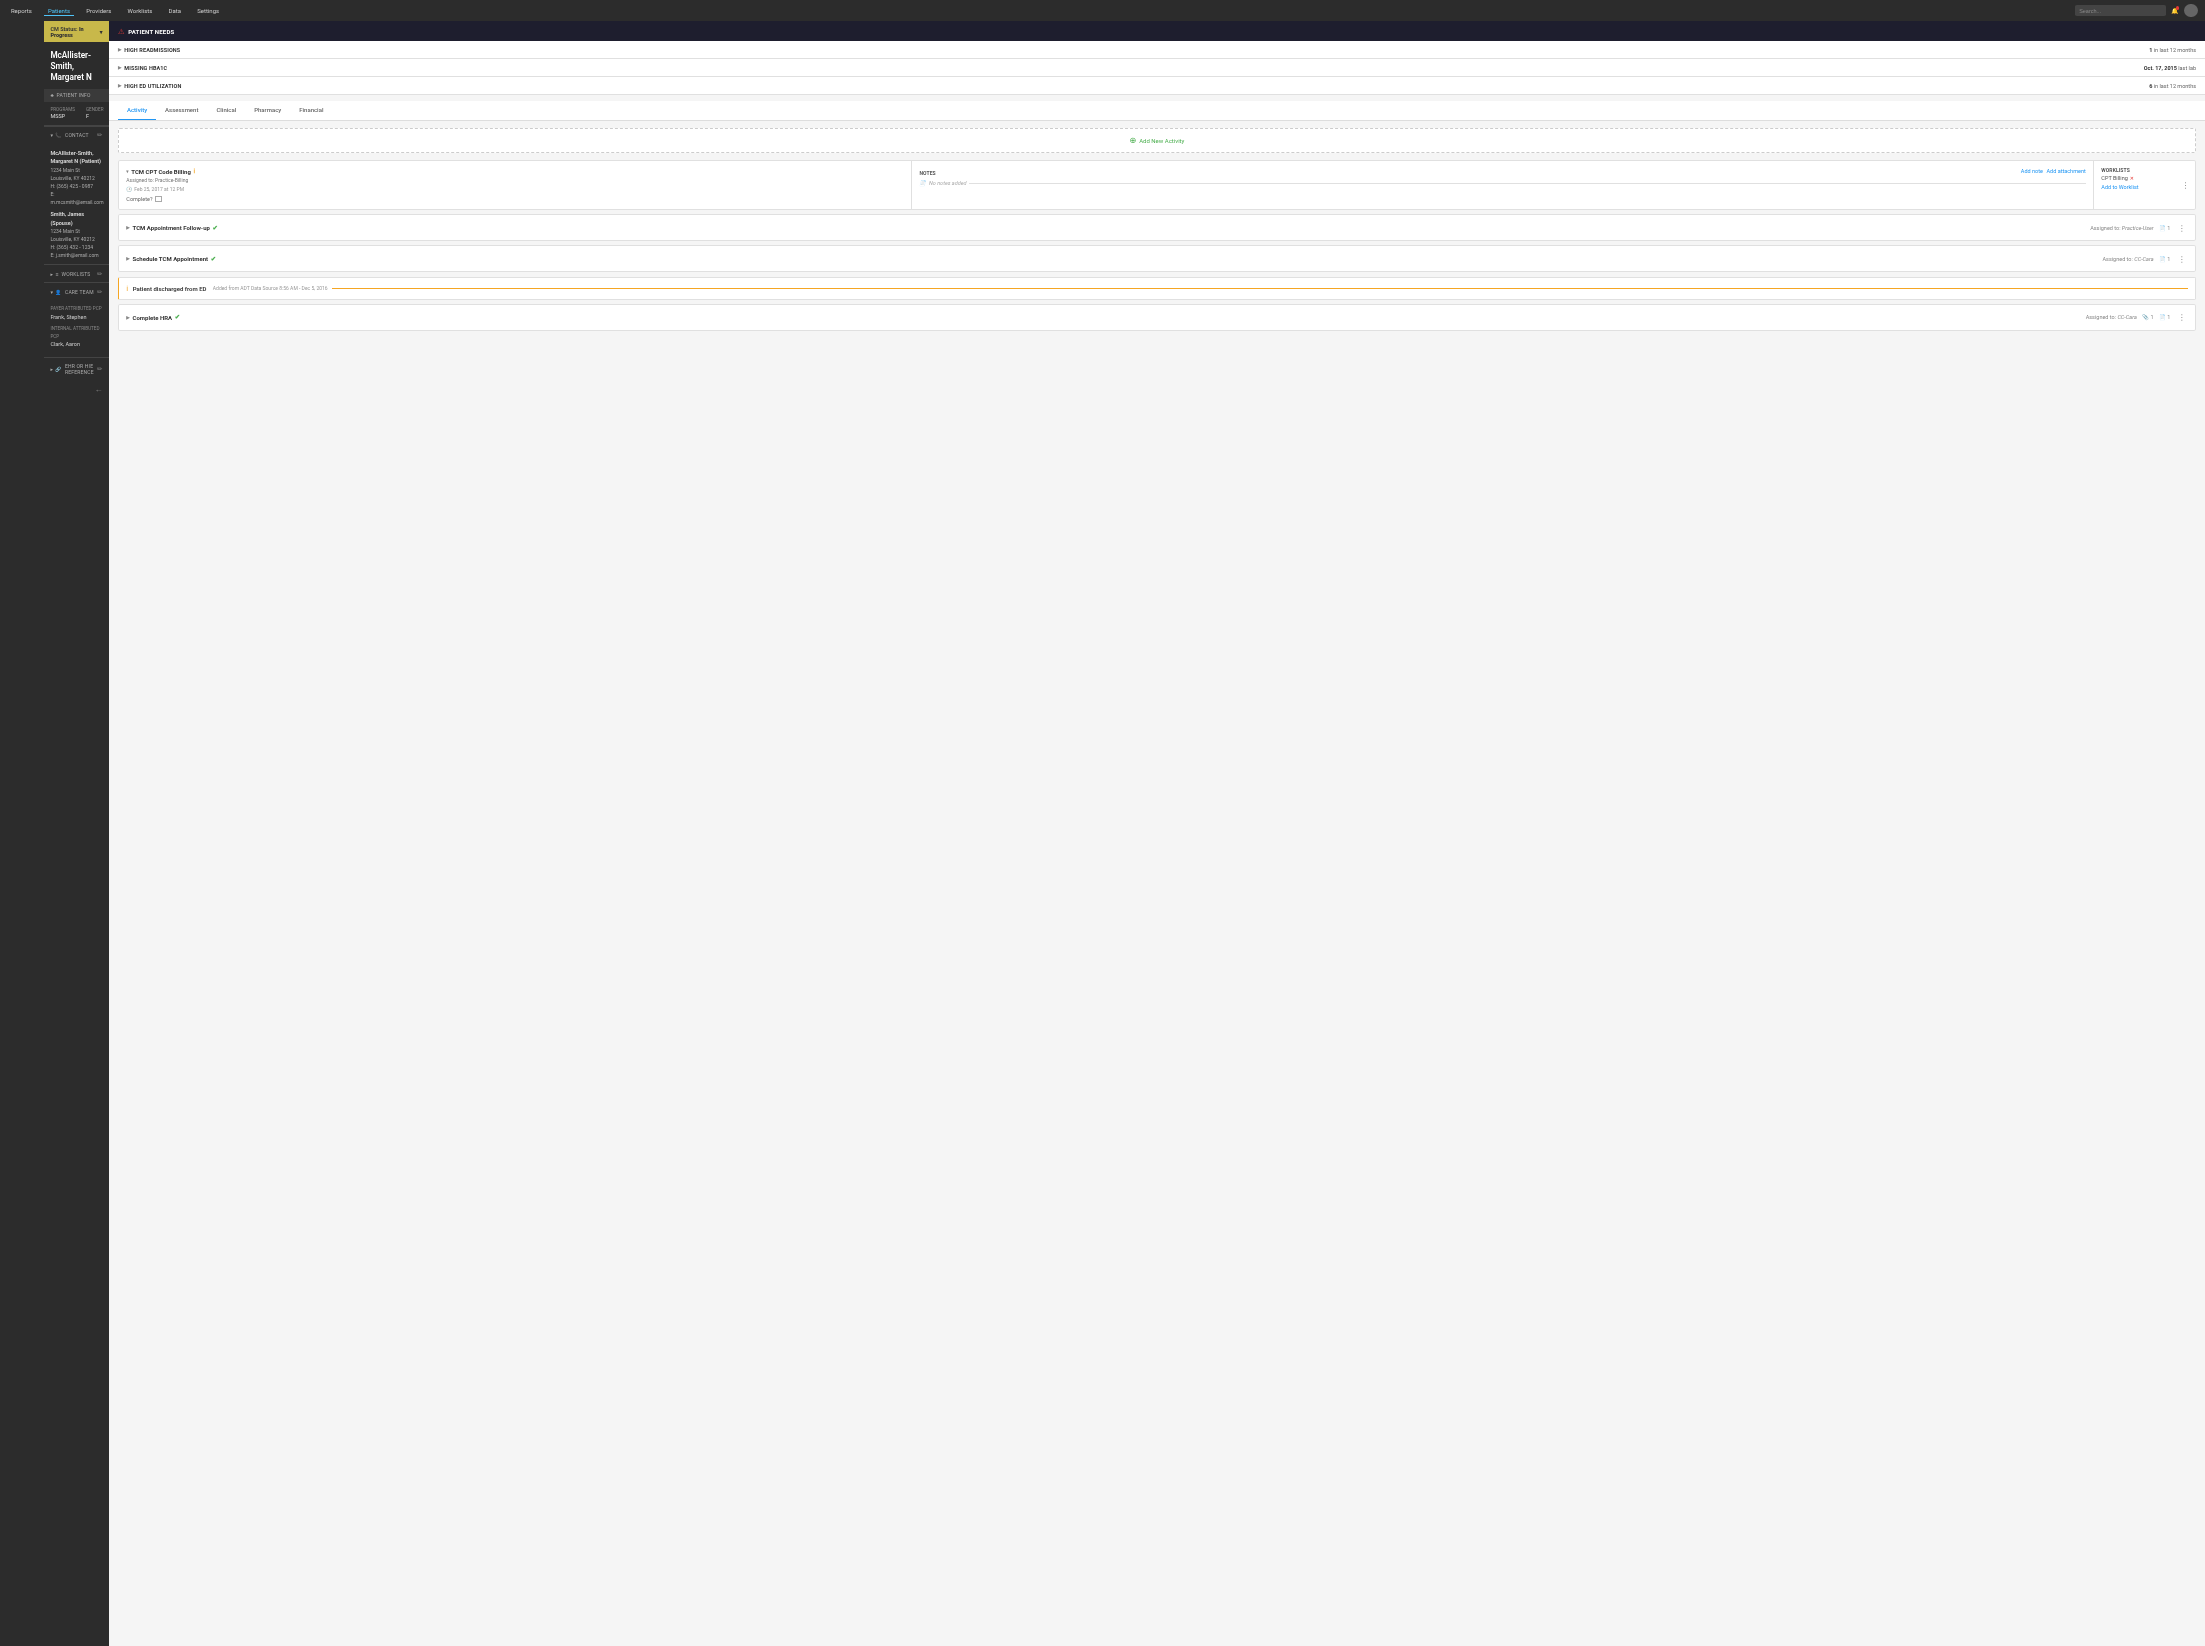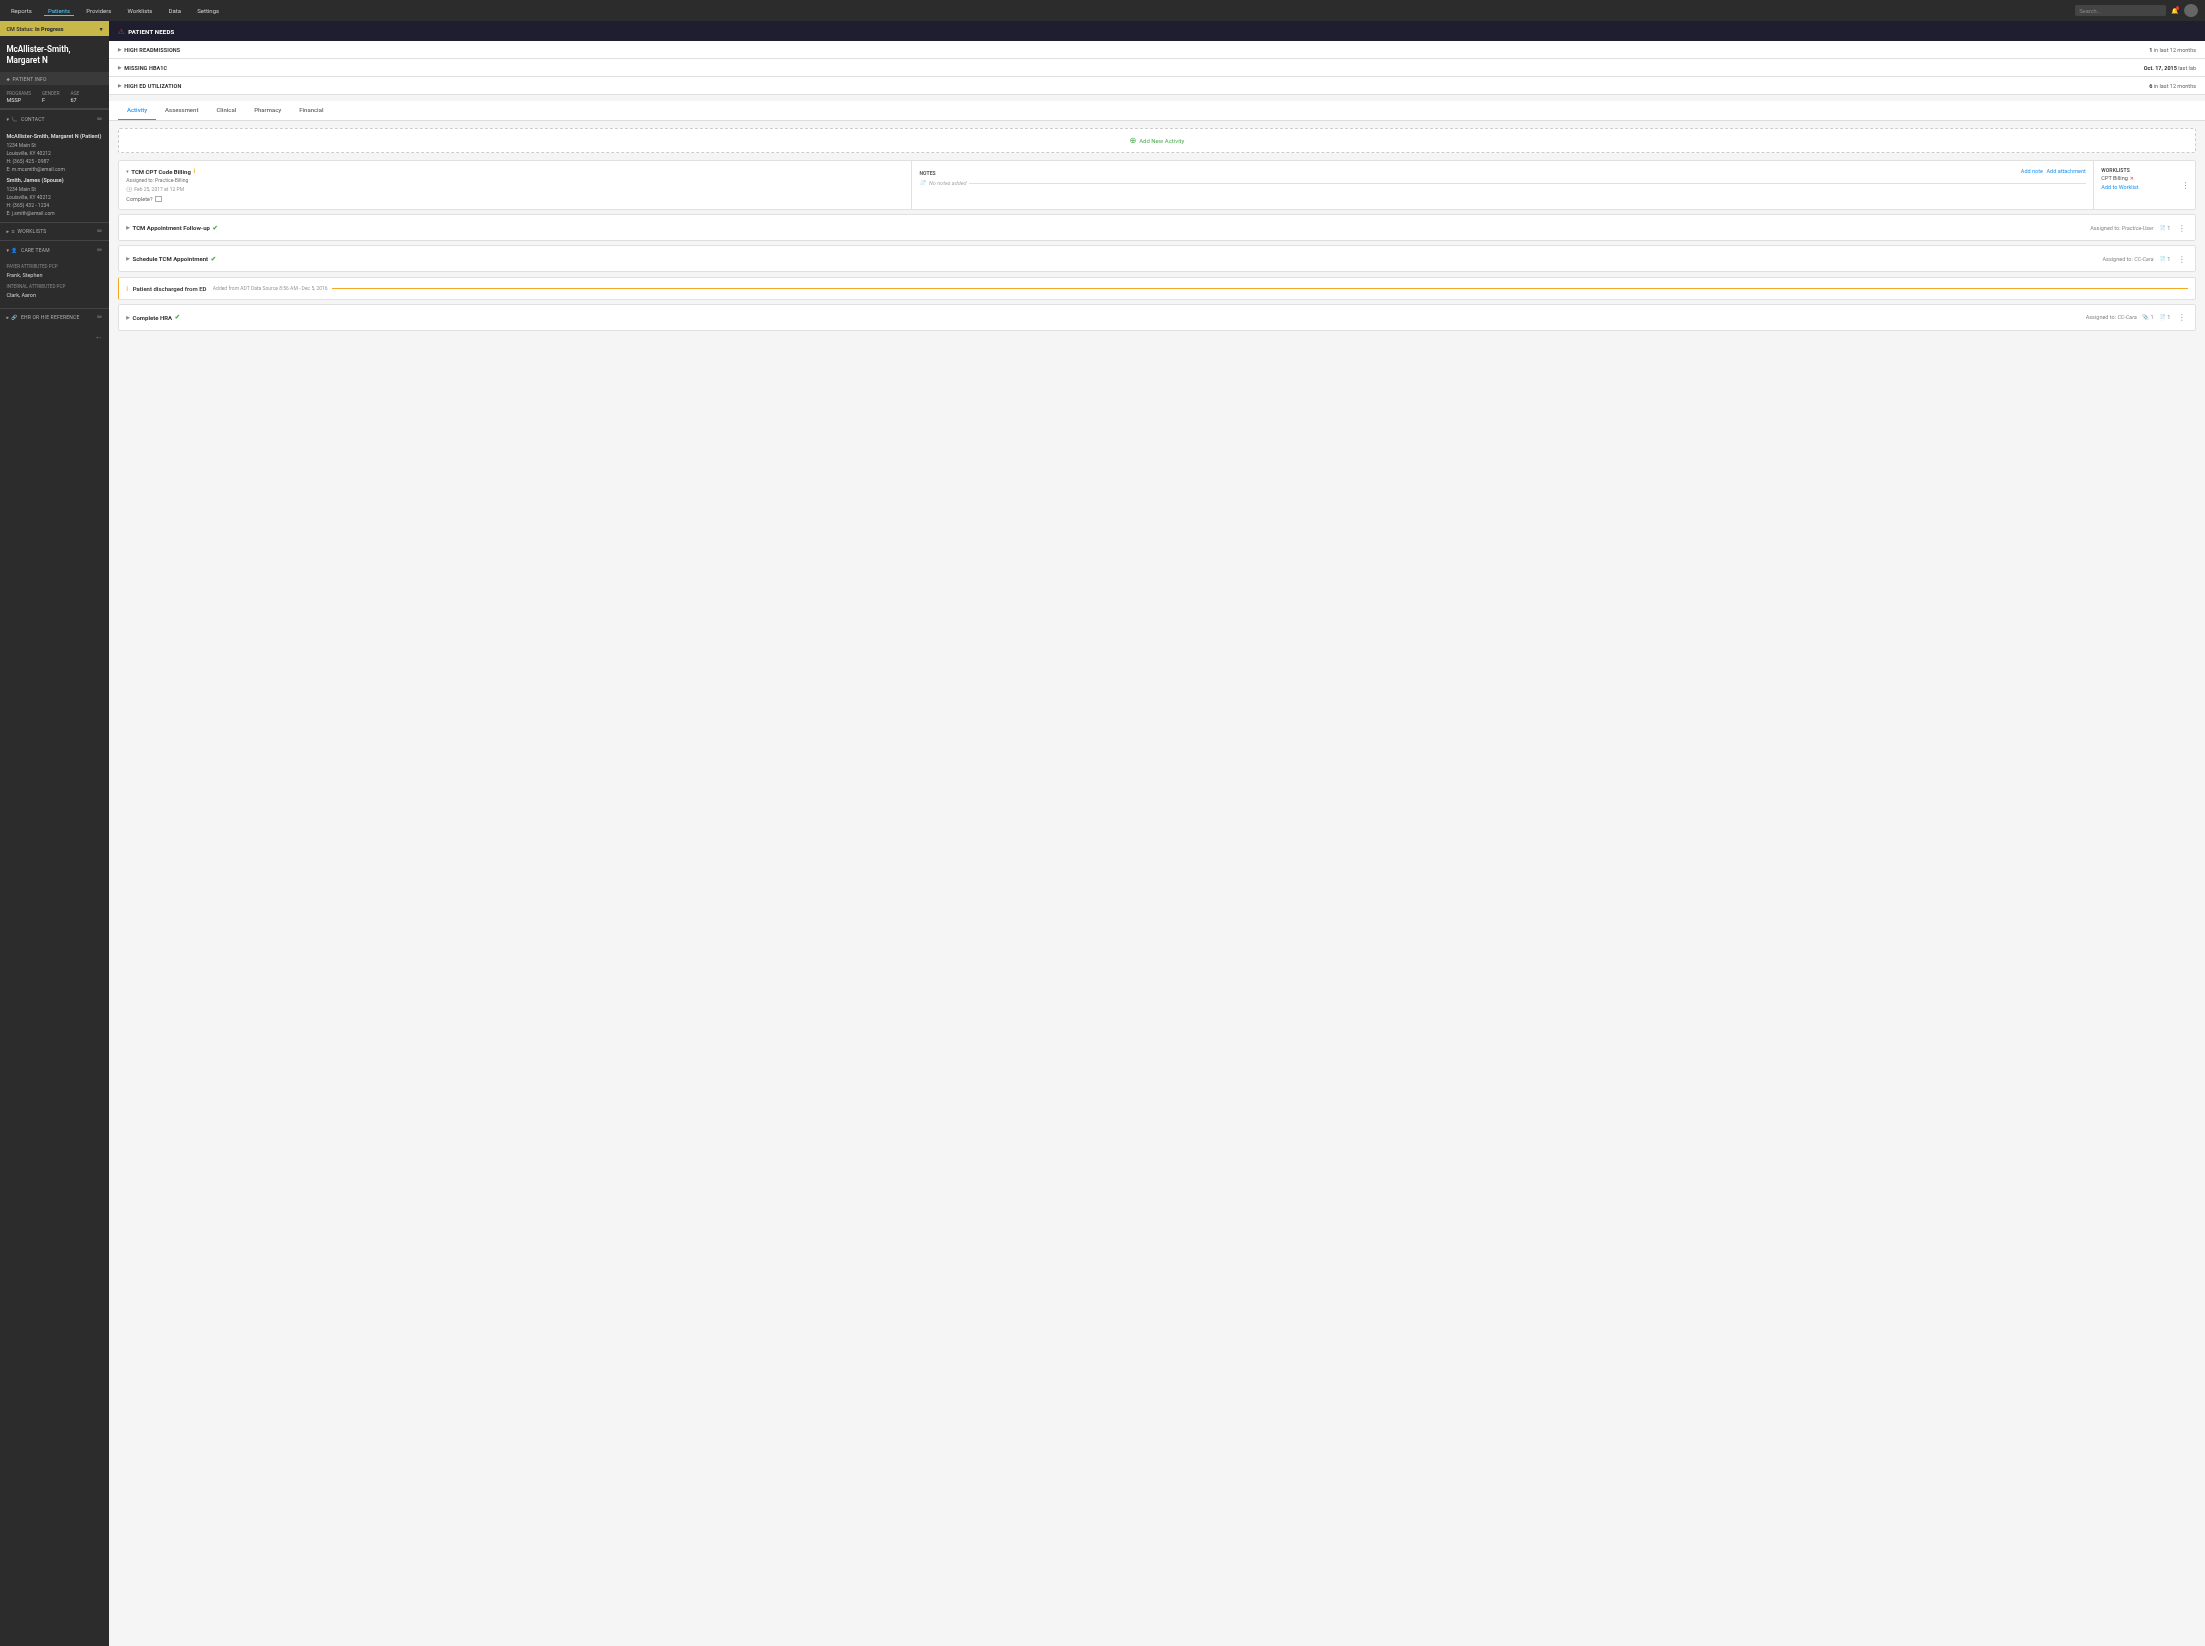--- a/index.html
+++ b/index.html
@@ -13,21 +13,21 @@
     .search-bar { background: #444; border: none; border-radius: 1.8px; color: #ccc; padding: 2.3px 4.6px; width: 91px; font-size: 5.5px; }
     .search-bar::placeholder { color: #888; }
     .bell-icon { position: relative; cursor: pointer; }
     .bell-dot { position: absolute; top: -0.9px; right: -0.9px; width: 3.6px; height: 3.6px; background: #e53935; border-radius: 50%; }
     .avatar { width: 13.7px; height: 13.7px; border-radius: 50%; background: #666; cursor: pointer; }
 
     
     .layout { display: flex; height: calc(100vh - 21px); }
 
     
-    .sidebar { width: 109px; background: #2c2c2c; color: #ccc; overflow-y: auto; flex-shrink: 0; }
+    .sidebar { width: 109px; background: #2c2c2c; color: #ccc; overflow-y: auto; flex-shrink: 0; padding-left: 44px; }
     .cm-status { background: #c8b84a; color: #333; padding: 4.6px 6.4px; display: flex; align-items: center; justify-content: space-between; font-size: 5.5px; font-weight: 600; cursor: pointer; }
     .cm-status span { color: #333; }
     .patient-name { padding: 8.2px 6.4px 6.4px; }
     .patient-name h2 { font-size: 8.2px; font-weight: 600; color: #fff; line-height: 1.3; }
     .patient-info-section { background: #3a3a3a; padding: 3.6px 6.4px; display: flex; align-items: center; gap: 2.7px; font-size: 5px; color: #aaa; text-transform: uppercase; letter-spacing: 0.2px; cursor: pointer; }
     .patient-stats { padding: 5.5px 6.4px; display: flex; gap: 11px; border-bottom: 0.5px solid #444; }
     .stat-item { font-size: 5px; }
     .stat-label { color: #888; text-transform: uppercase; font-size: 4.6px; margin-bottom: 0.9px; }
     .stat-value { color: #ddd; font-size: 5.5px; }
 

